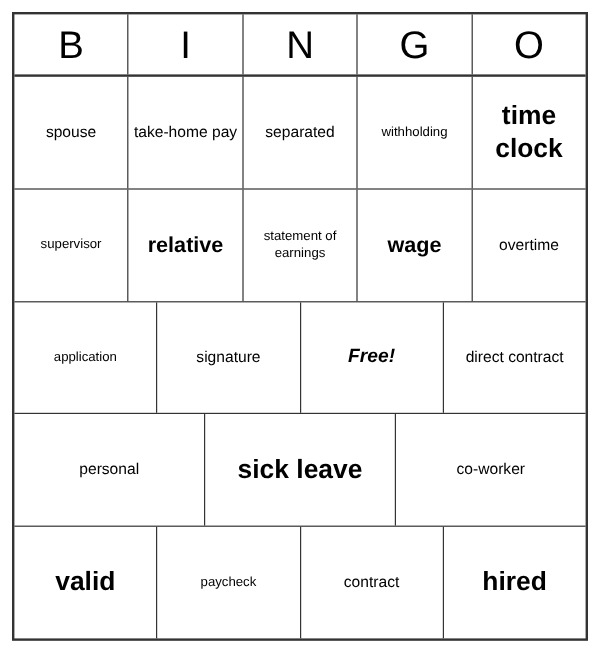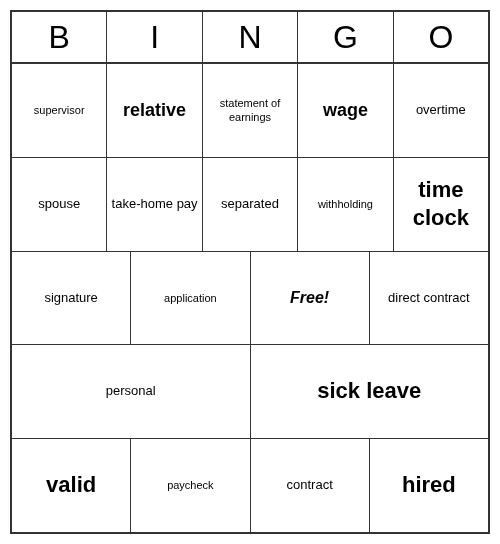--- a/index.html
+++ b/index.html
@@ -104,42 +104,43 @@
 <div class="bingo-card">
   <div class="bingo-header">
   <div class="header-cell">B</div>
       <div class="header-cell">I</div>
       <div class="header-cell">N</div>
       <div class="header-cell">G</div>
       <div class="header-cell">O</div>
     </div>
   <div class="bingo-grid">
   <div class="bingo-row">
+        <div class="bingo-cell">spouse</div>
+        <div class="bingo-cell">take-home pay</div>
+        <div class="bingo-cell">separated</div>
+        <div class="bingo-cell small">withholding</div>
+        <div class="bingo-cell large">time clock</div>
+      </div>
+      <div class="bingo-row">
         <div class="bingo-cell small">supervisor</div>
         <div class="bingo-cell medium">relative</div>
         <div class="bingo-cell small">statement of earnings</div>
         <div class="bingo-cell medium">wage</div>
         <div class="bingo-cell">overtime</div>
       </div>
       <div class="bingo-row">
-        <div class="bingo-cell">spouse</div>
-        <div class="bingo-cell">take-home pay</div>
-        <div class="bingo-cell">separated</div>
-        <div class="bingo-cell small">withholding</div>
-        <div class="bingo-cell large">time clock</div>
-      </div>
-      <div class="bingo-row">
+        <div class="bingo-cell small">application</div>
         <div class="bingo-cell">signature</div>
-        <div class="bingo-cell small">application</div>
         <div class="bingo-cell free">Free!</div>
         <div class="bingo-cell">direct contract</div>
       </div>
       <div class="bingo-row">
         <div class="bingo-cell">personal</div>
         <div class="bingo-cell large">sick leave</div>
+        <div class="bingo-cell">co-worker</div>
       </div>
       <div class="bingo-row">
         <div class="bingo-cell large">valid</div>
         <div class="bingo-cell small">paycheck</div>
         <div class="bingo-cell">contract</div>
         <div class="bingo-cell large">hired</div>
       </div>
     </div>
 </div>
 

